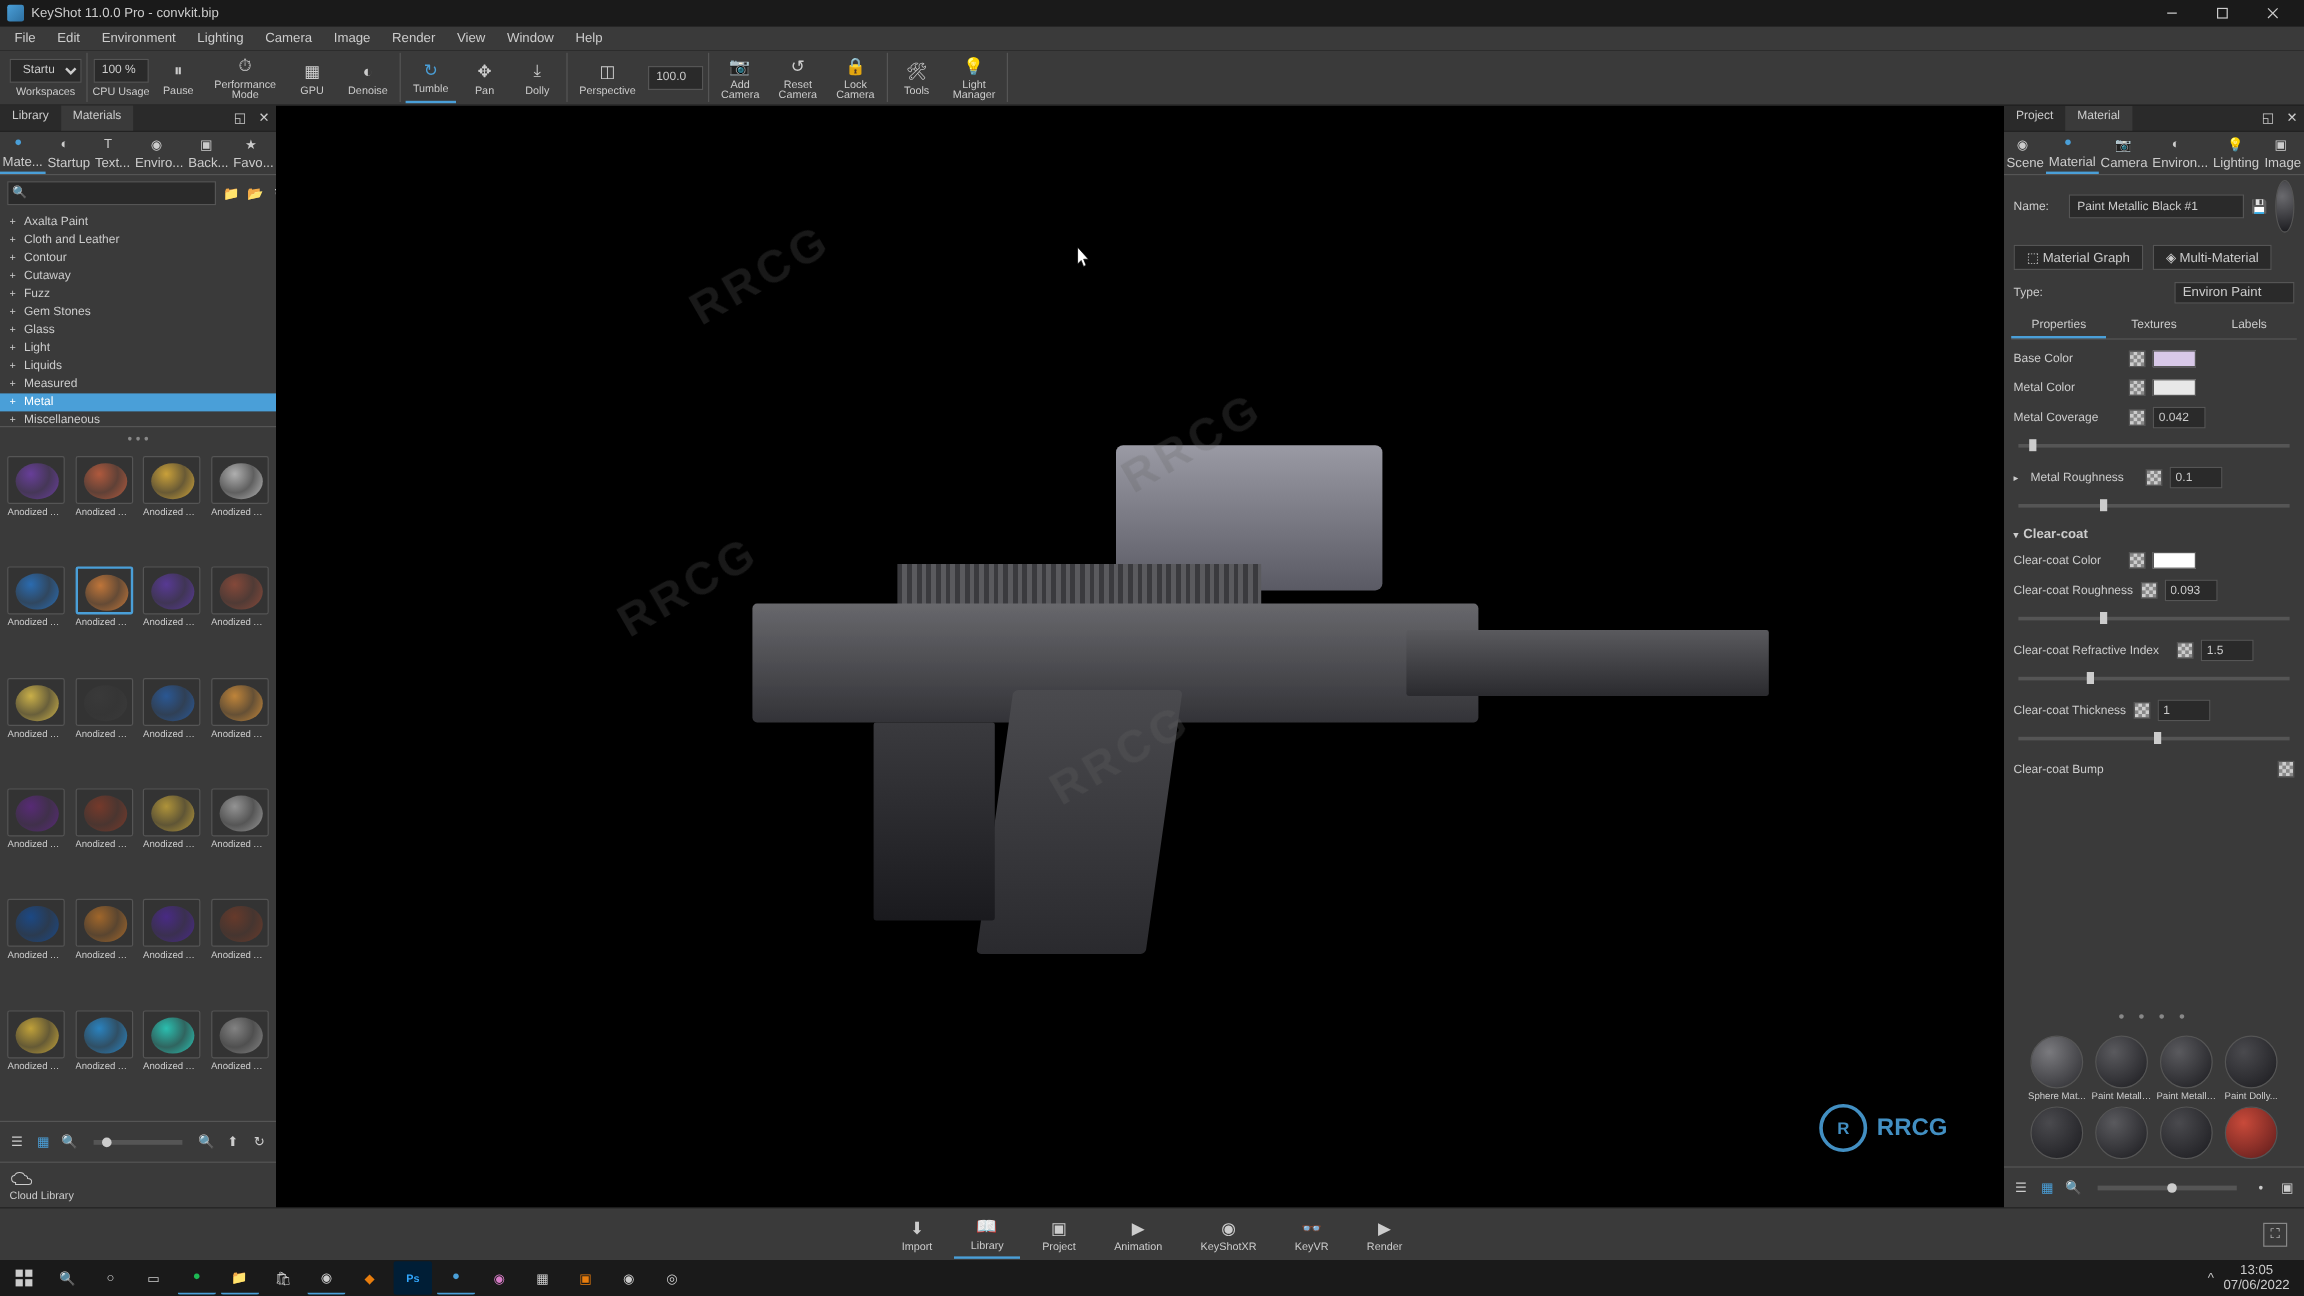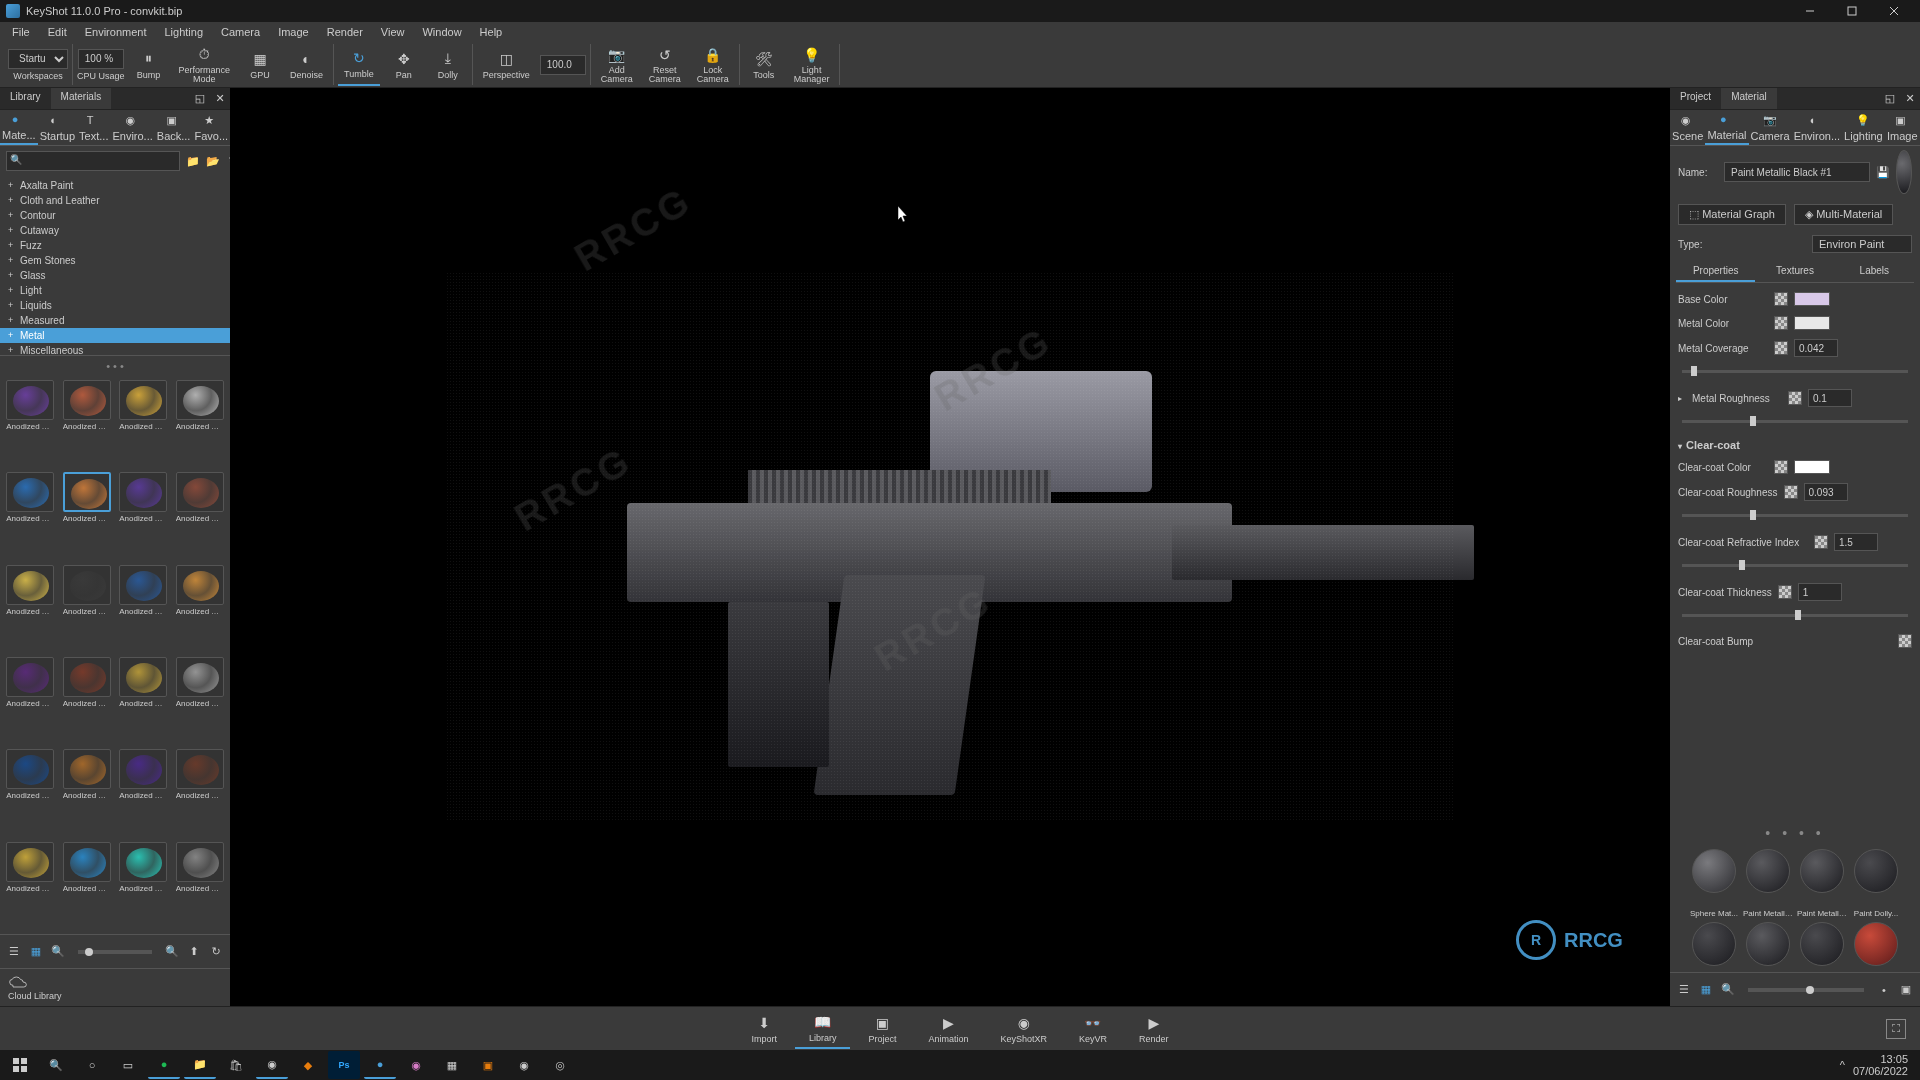--- a/index.html
+++ b/index.html
@@ -76,21 +76,21 @@
 .prop-val{width:44px;background:#2a2a2a;border:1px solid #555;color:#ccc;padding:1px 4px;height:18px;font-size:10px;text-align:left}
 .section-hdr{padding:4px 8px;font-weight:bold;font-size:10px;color:#fff}
 .collapse-arrow{display:inline-block;margin-right:4px;font-size:8px}
 .prop-tabs{display:flex;border-bottom:1px solid #555;margin:4px 6px}
 .prop-tab{flex:1;text-align:center;padding:4px;cursor:pointer;font-size:10px}
 .prop-tab.active{border-bottom:2px solid #4a9fd8}
 .material-ball{width:44px;height:44px;border-radius:50%;background:radial-gradient(circle at 35% 30%,#6a6a6e,#1a1a1e);border:1px solid #555;margin-left:auto}
 .preview-row{display:flex;gap:4px;padding:6px;flex-wrap:wrap;justify-content:center}
 .preview-ball{width:50px;display:flex;flex-direction:column;align-items:center}
 .preview-sphere{width:44px;height:44px;border-radius:50%;border:1px solid #555}
-.preview-label{font-size:8px;margin-top:16px;white-space:nowrap;overflow:hidden;text-overflow:ellipsis;width:50px;text-align:center}
+.preview-label{font-size:8px;margin-top:2px;white-space:nowrap;overflow:hidden;text-overflow:ellipsis;width:50px;text-align:center}
 .dots{text-align:center;font-size:14px;color:#888;letter-spacing:4px;padding:2px}
 .bottom-bar{height:44px;background:#3a3a3a;display:flex;align-items:center;justify-content:center;gap:4px;border-top:1px solid #222}
 .bottom-btn{display:flex;flex-direction:column;align-items:center;padding:2px 14px;cursor:pointer;height:40px;justify-content:center}
 .bottom-btn.active{border-bottom:2px solid #4a9fd8}
 .bottom-icon{width:18px;height:18px;display:flex;align-items:center;justify-content:center;font-size:14px}
 .bottom-label{font-size:9px;margin-top:2px}
 .logo-watermark{position:absolute;bottom:44px;right:14px;width:140px;height:44px;display:flex;align-items:center;gap:8px;opacity:0.9}
 .logo-circle{width:40px;height:40px;border-radius:50%;border:3px solid #4a9fd8;display:flex;align-items:center;justify-content:center;color:#4a9fd8;font-weight:bold;font-size:14px}
 .taskbar{height:30px;background:#1a1a1a;display:flex;align-items:center;padding:0 4px;gap:4px;position:absolute;bottom:0;width:100%}
 .task-btn{width:32px;height:28px;display:flex;align-items:center;justify-content:center;cursor:pointer;border-radius:2px}
@@ -152,21 +152,21 @@
       <span class="tool-label">Workspaces</span>
     </div>
   </div>
   <div class="tool-group">
     <div style="display:flex;flex-direction:column;align-items:center">
       <input class="tool-input" value="100 %" style="">
       <span class="tool-label">CPU Usage</span>
     </div>
     <div class="tool-btn">
         <div class="tool-icon">⏸</div>
-        <span class="tool-label">Bump</span>
+        <span class="tool-label">Pause</span>
       </div>
     <div class="tool-btn">
         <div class="tool-icon">⏱</div>
         <span class="tool-label" style="white-space:pre-line;text-align:center;line-height:1">Performance
 Mode</span>
       </div>
     <div class="tool-btn">
         <div class="tool-icon">▦</div>
         <span class="tool-label">GPU</span>
       </div>
@@ -709,18 +709,18 @@
   <div class="task-btn" style="color:#e87d0d">◆</div>
   <div class="task-btn" style="background:#001e36;color:#31a8ff;font-size:9px;font-weight:bold">Ps</div>
   <div class="task-btn running" style="color:#4a9fd8">●</div>
   <div class="task-btn" style="color:#d87dc8">◉</div>
   <div class="task-btn">▦</div>
   <div class="task-btn" style="color:#e87d0d">▣</div>
   <div class="task-btn">◉</div>
   <div class="task-btn">◎</div>
   <div class="task-right">
     <span>^</span>
-    <div style="display:flex;flex-direction:column;align-items:flex-end;line-height:1.1">
+    <div style="display:flex;flex-direction:column;align-items:center;line-height:1.1">
       <span>13:05</span>
       <span>07/06/2022</span>
     </div>
   </div>
 </div>
 
 </body></html>

